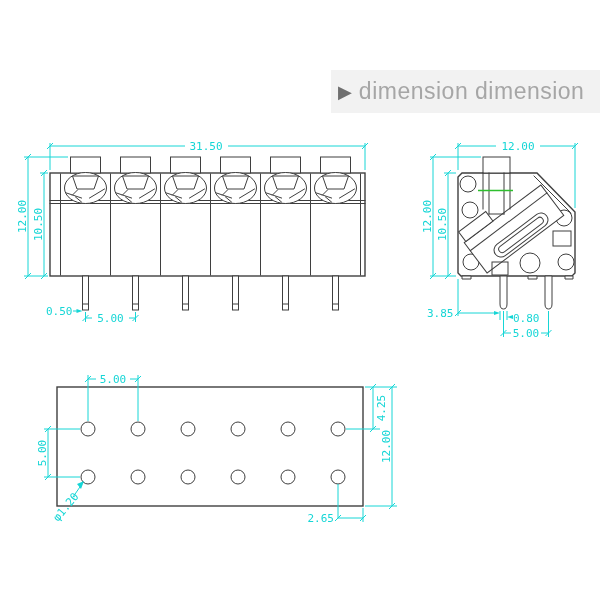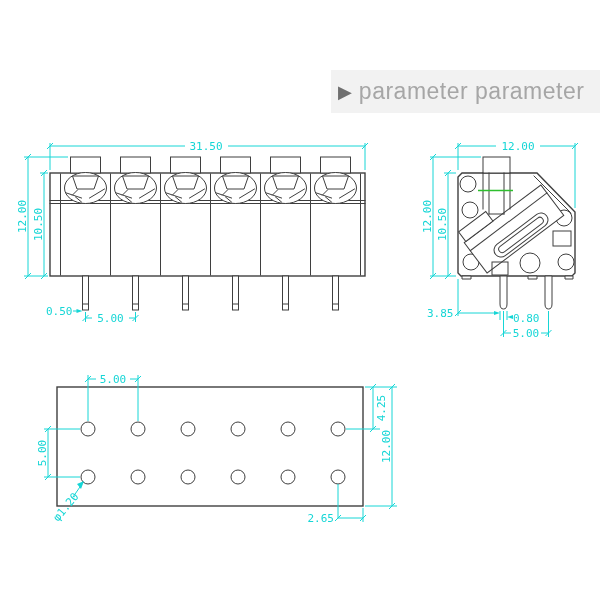--- a/index.html
+++ b/index.html
@@ -18,21 +18,21 @@
   .grn{fill:none;stroke:#2ebf2e;stroke-width:1.6;}
   .arr{fill:#16d6d6;stroke:none;}
 </style>
 </head>
 <body>
 
 <div class="canvas">
 
   <div class="banner">
     <span class="marker">▶</span>
-    <span class="label">parameter parameter</span>
+    <span class="label">dimension dimension</span>
   </div>
 
   <svg style="left:0;top:128px" width="420" height="212" viewBox="0 128 420 212">
     <defs>
       <g id="term-unit">
         <rect x="-15" y="157" width="30" height="16" class="ow"></rect>
         <ellipse cx="0" cy="188" rx="21" ry="15.5" class="ow"></ellipse>
         <path class="ow" d="M-13,176 L13,176 L8.5,189 L-8.5,189 Z"></path>
         <path class="o" d="M-19,193 L-4,198 M19,189 L4,198 M-10,197 L-4,202 M-8,190 L-13,195"></path>
         <rect x="-3" y="276" width="6" height="34" class="ow"></rect>

